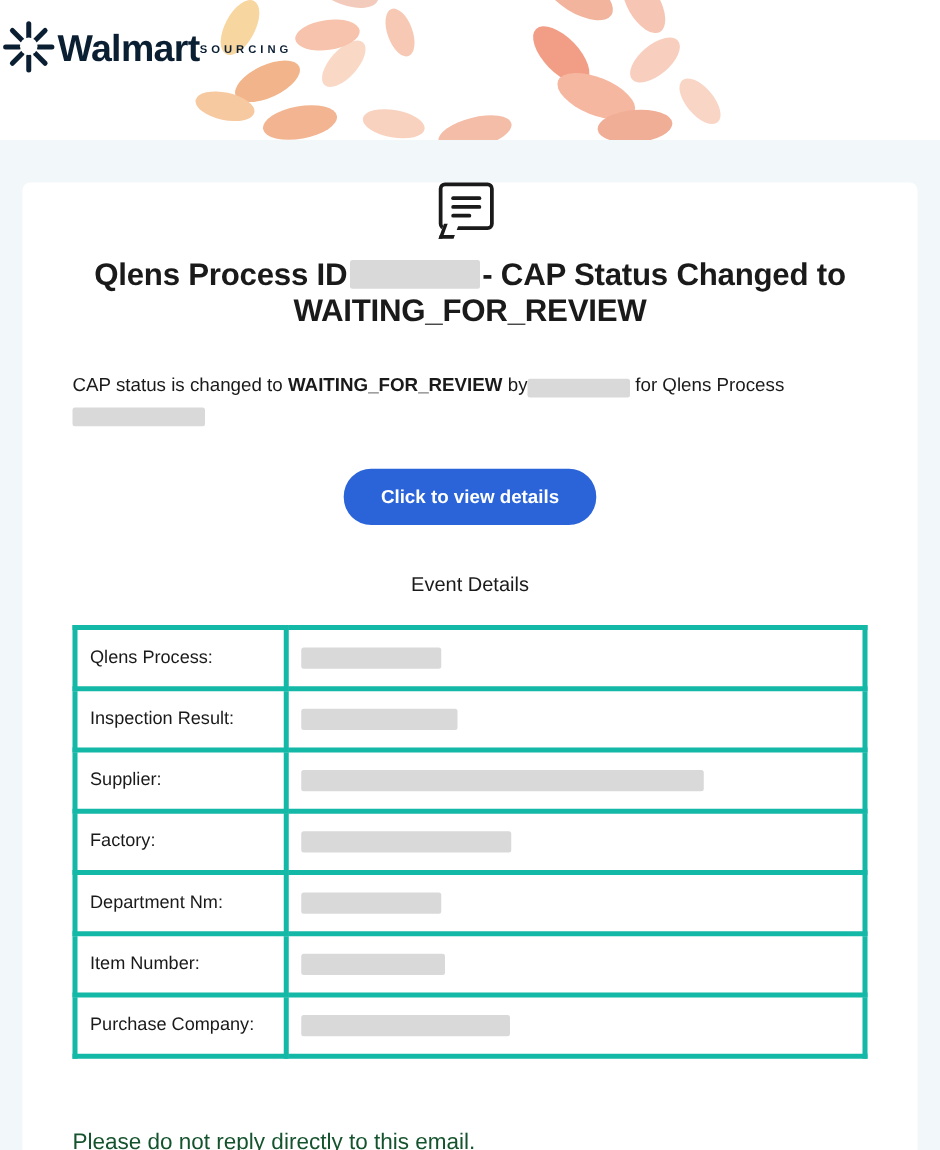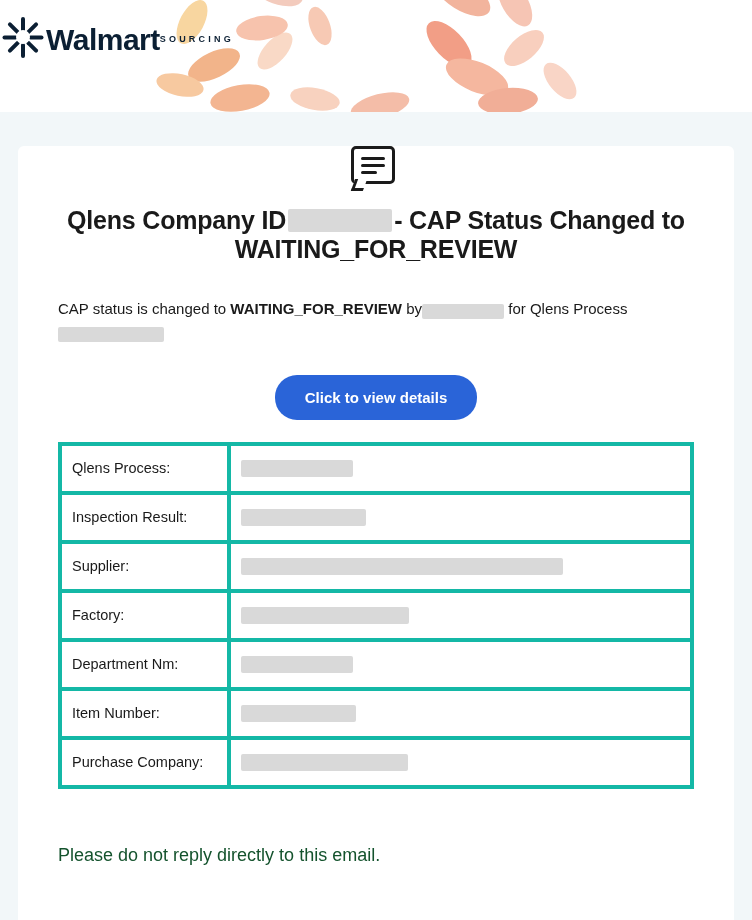--- a/index.html
+++ b/index.html
@@ -263,35 +263,36 @@
 
   <div class="doc-icon">
     <div class="body"></div>
     <div class="tail"></div>
     <div class="ln" style="top:11px;width:24px;"></div>
     <div class="ln" style="top:18px;width:24px;"></div>
     <div class="ln" style="top:25px;width:16px;"></div>
   </div>
 
   <div class="title">
-    <span>Qlens Company ID</span><span class="redact"></span><span>- CAP Status Changed to</span><br>
+    <span>Qlens Process ID</span><span class="redact"></span><span>- CAP Status Changed to</span><br>
     <span>WAITING_FOR_REVIEW</span>
   </div>
 
   <div class="subline">
     <span>CAP status is changed to</span>
     <b>WAITING_FOR_REVIEW</b>
     <span>by</span><span class="redact r1"></span>
     <span>for Qlens Process</span><span class="redact r2"></span>
   </div>
 
   <div class="cta-wrap">
     <button class="cta">Click to view details</button>
   </div>
 
+  <div class="event-title">Event Details</div>
 
   <table class="details">
     <tbody>
         <tr>
           <td class="label">Qlens Process:</td>
           <td class="value">
             <span class="redact" style="width: 112px;"></span>
           </td>
         </tr>
         <tr>

